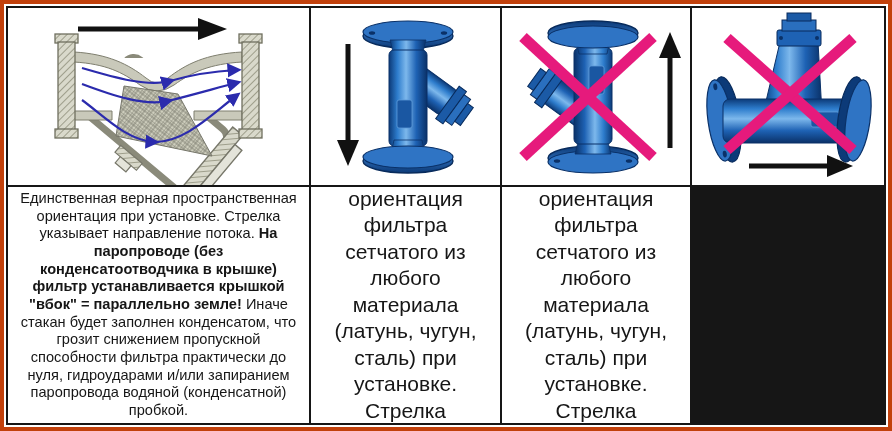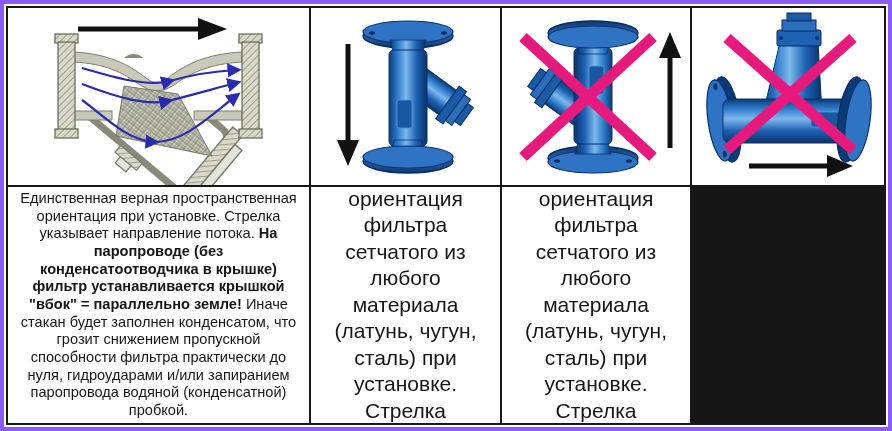--- a/index.html
+++ b/index.html
@@ -1,19 +1,19 @@
 <!DOCTYPE html>
 <html><head>
 <meta charset="utf-8">
 <style>
   html,body{margin:0;padding:0;background:#fff;}
   .frame{
     box-sizing:border-box;
     width:892px;height:431px;
-    border:4px solid #8b5cf6;
+    border:4px solid #c2410c;
     padding:2px;
     background:#fff;
     font-family:"Liberation Sans", sans-serif;
   }
   .grid{
     display:grid;
     grid-template-columns:301px 189px 188px 192px;
     grid-template-rows:177px 236px;
     gap:2px;
     background:#161616;

